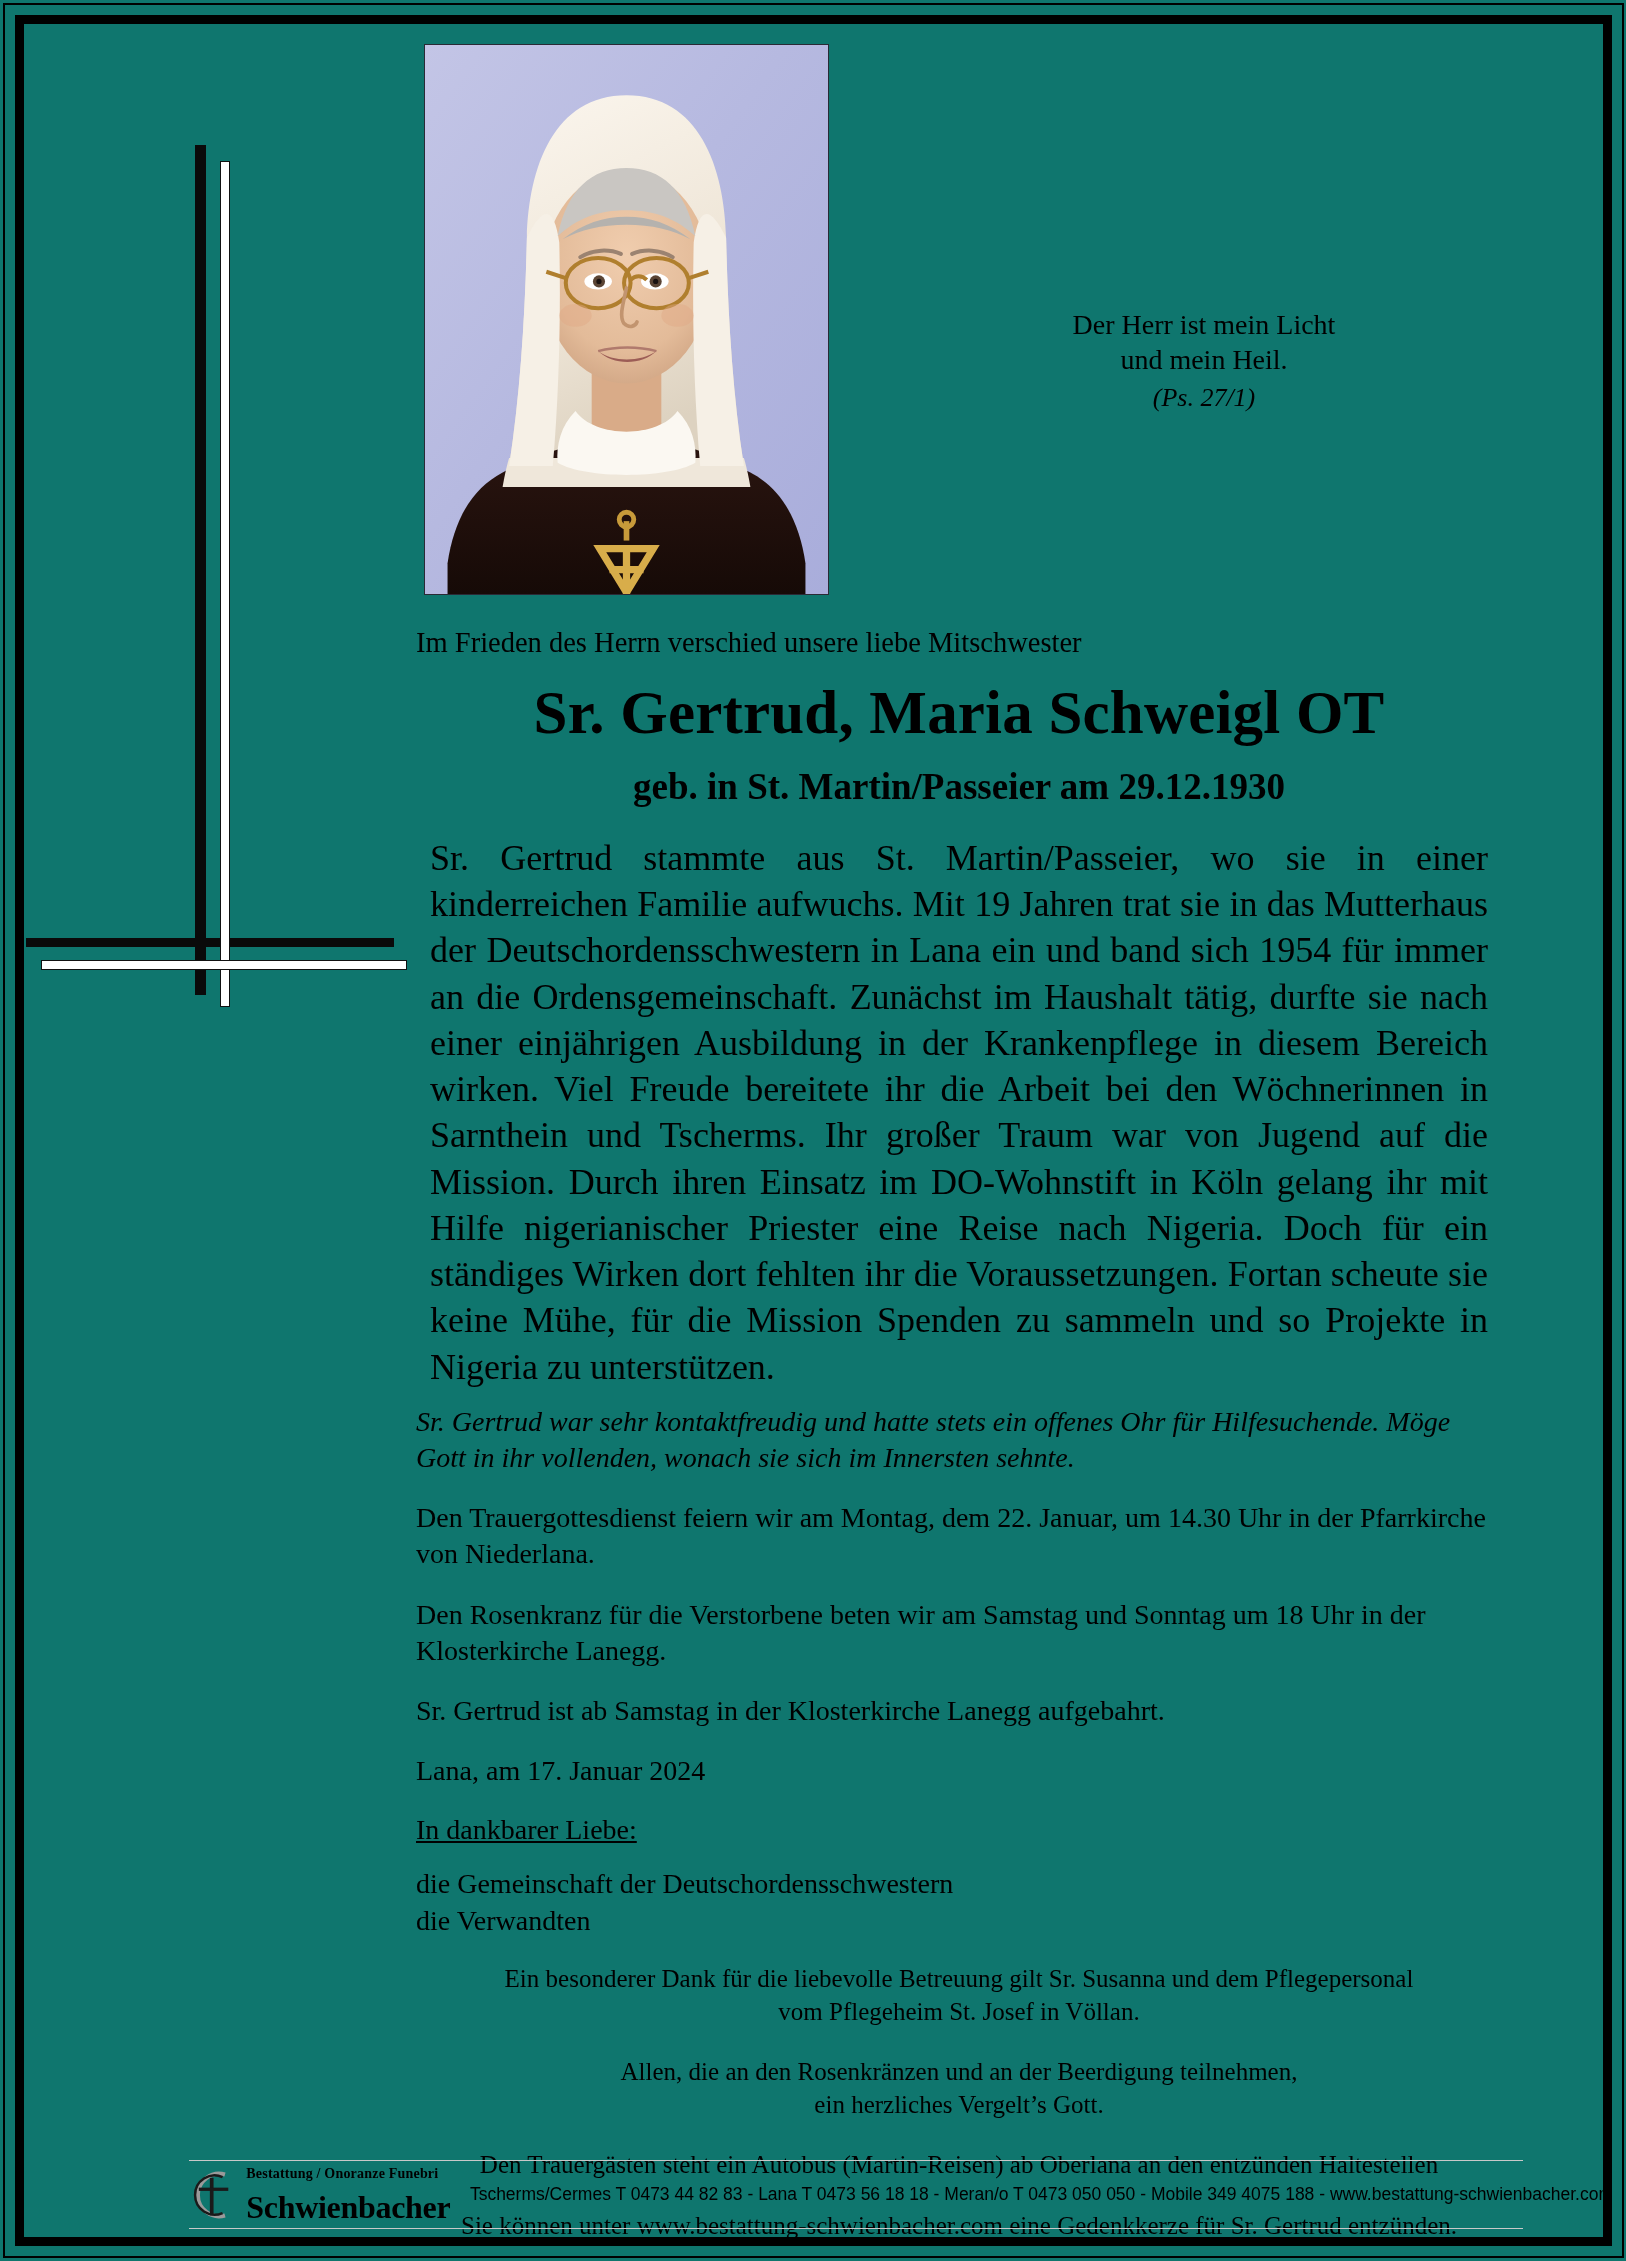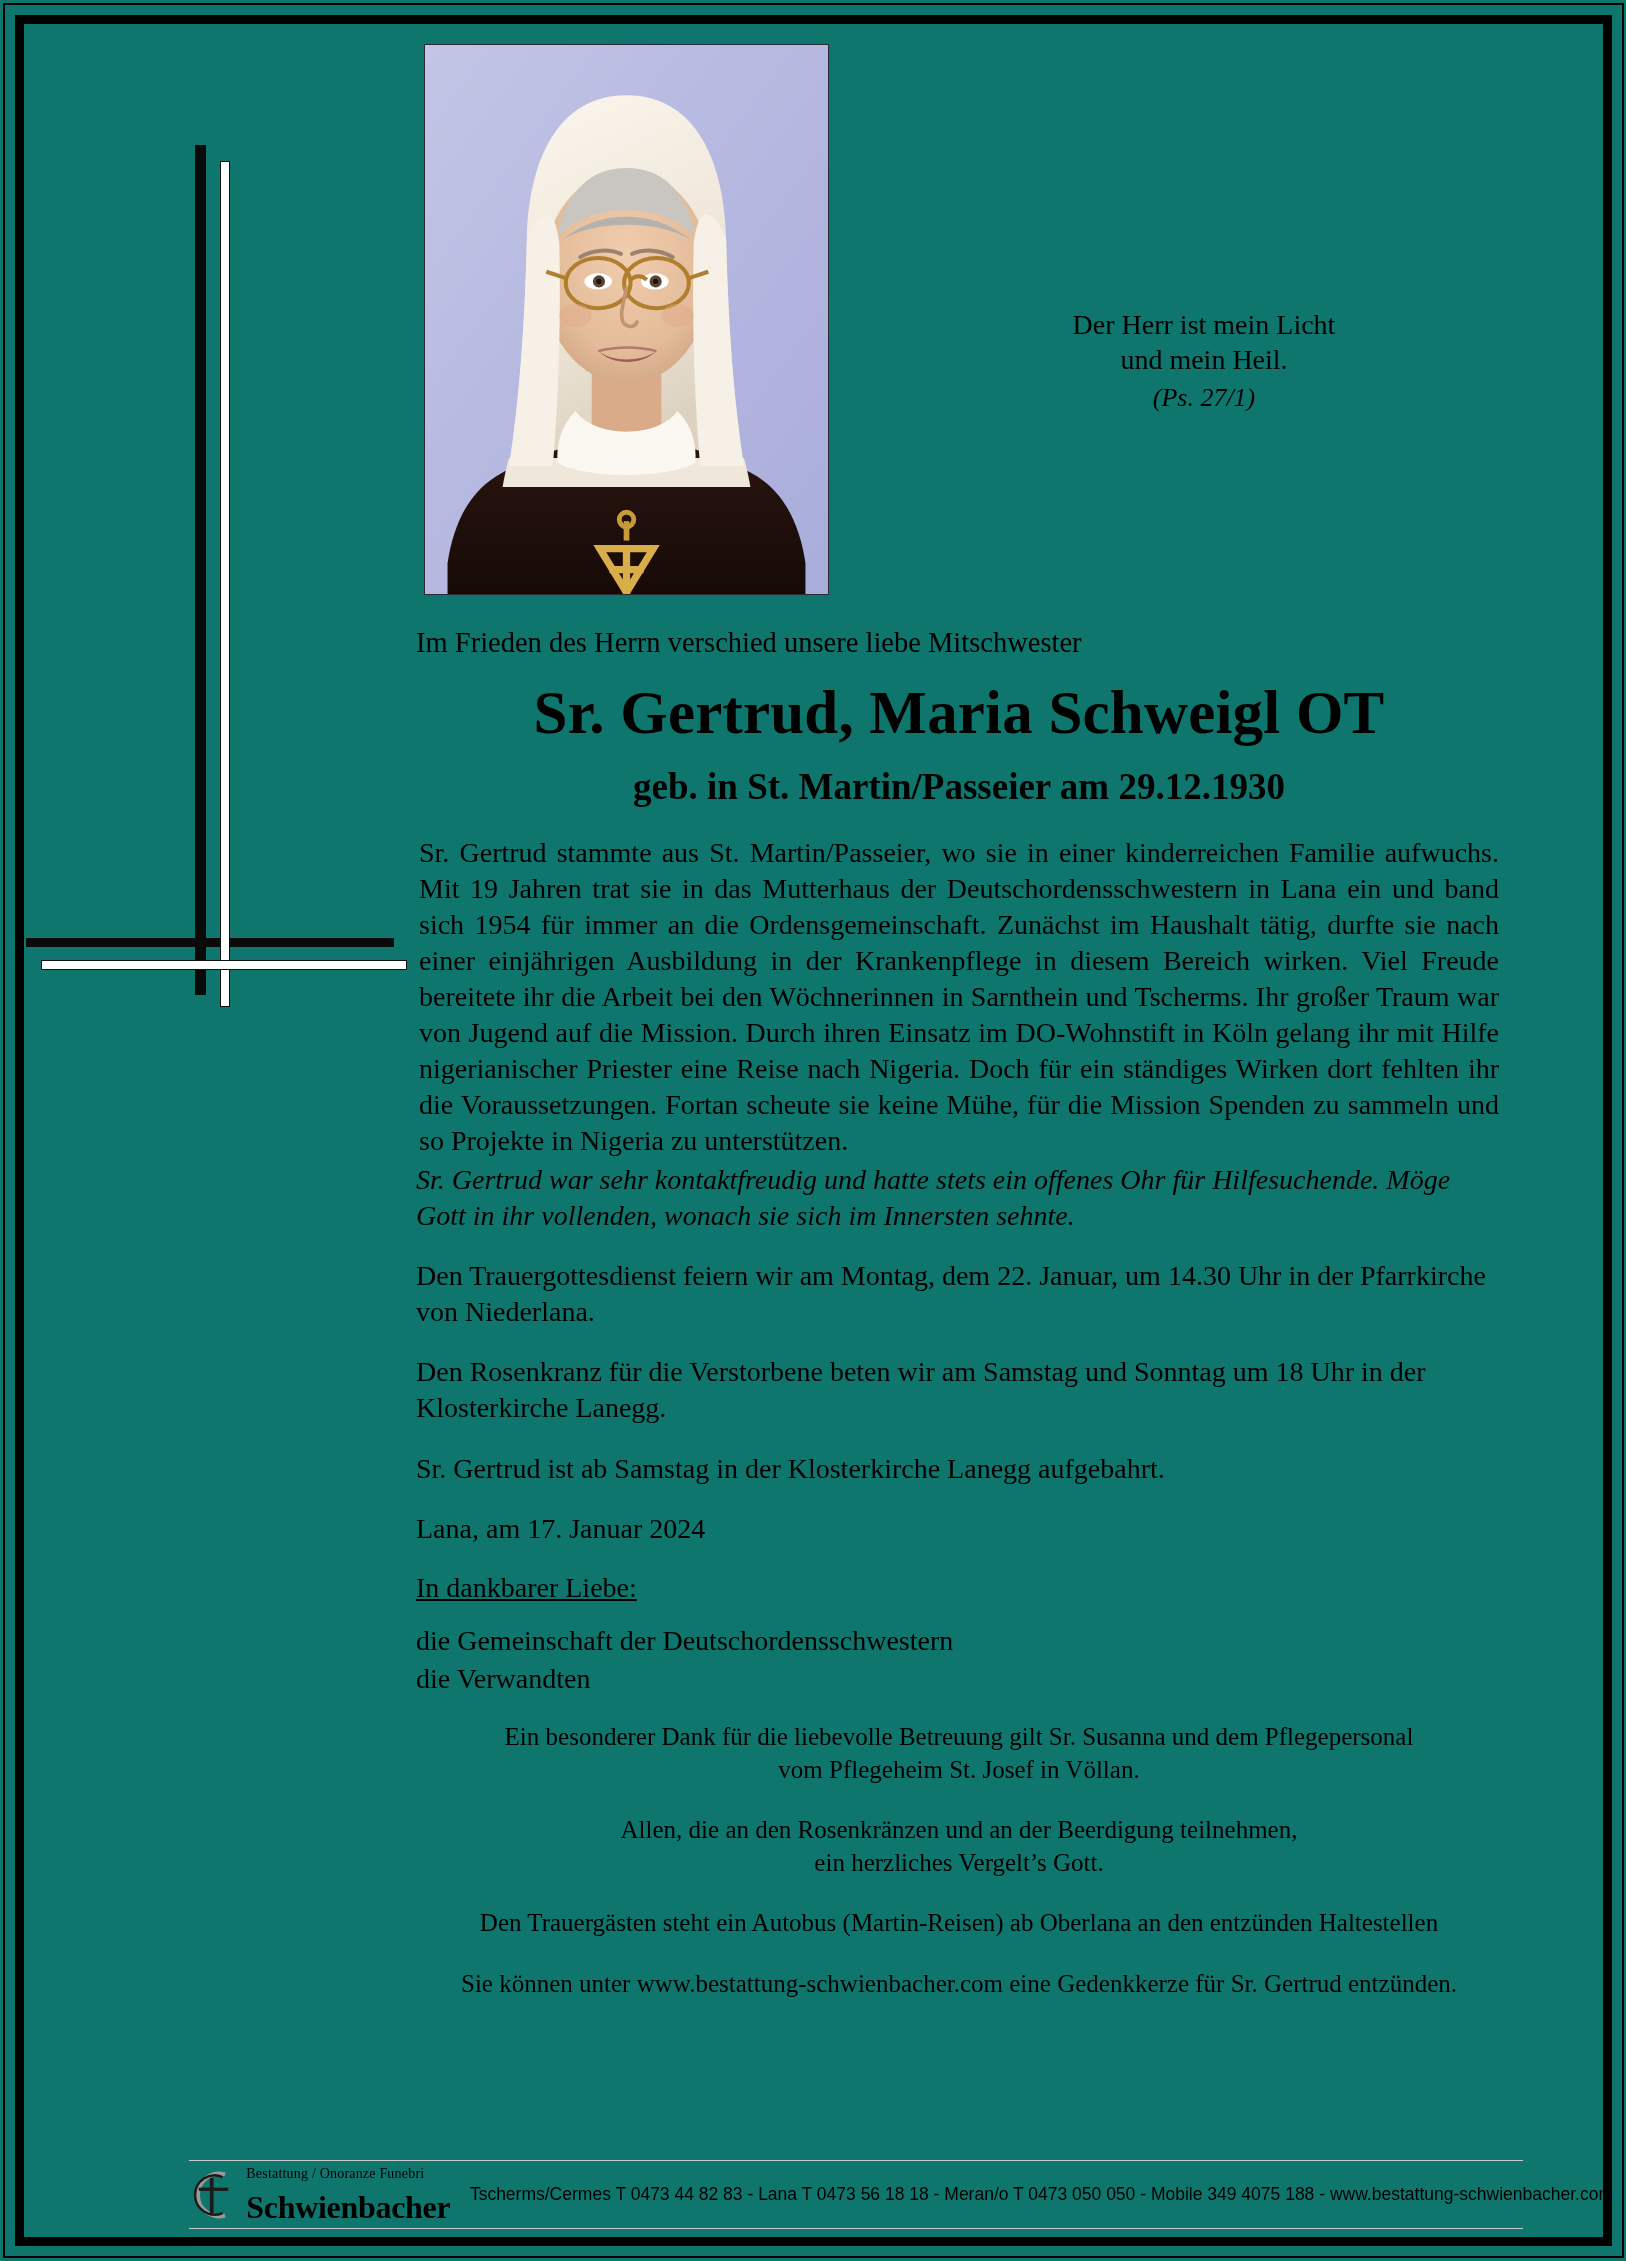--- a/index.html
+++ b/index.html
@@ -134,24 +134,24 @@
     letter-spacing: 0.2px;
   }
   .dates {
     text-align: center;
     font-size: 37px;
     font-weight: 700;
     line-height: 1.28;
     margin: 0 0 24.4px 0;
   }
   .bio {
-    font-size: 28px;
+    font-size: 36px;
     line-height: 1.285;
     text-align: justify;
-    margin: 3px;
+    margin: 14px;
   }
   .bio-tail {
     font-size: 28px;
     line-height: 1.285;
     text-align: left;
     margin: 0 0 24.4px 0;
     font-style: italic;
   }
   .para {
     font-size: 28px;
@@ -200,21 +200,21 @@
     display: flex;
     align-items: center;
     flex: 0 0 auto;
     padding-right: 11.4px;
   }
   .logo-mark { width: 54px; height: 54px; flex: 0 0 auto; }
   .logo-text { margin-left: 3.3px; line-height: 1; }
   .logo-sub {
     font-family: "Liberation Serif", "DejaVu Serif", serif;
     font-size: 14px;
-    font-weight: 400;
+    font-weight: 700;
     letter-spacing: 0.2px;
     display: block;
     margin-bottom: 10px;
   }
   .logo-name {
     font-family: "Liberation Serif", "DejaVu Serif", serif;
     font-size: 32px;
     font-weight: 700;
     display: block;
     letter-spacing: -0.3px;

